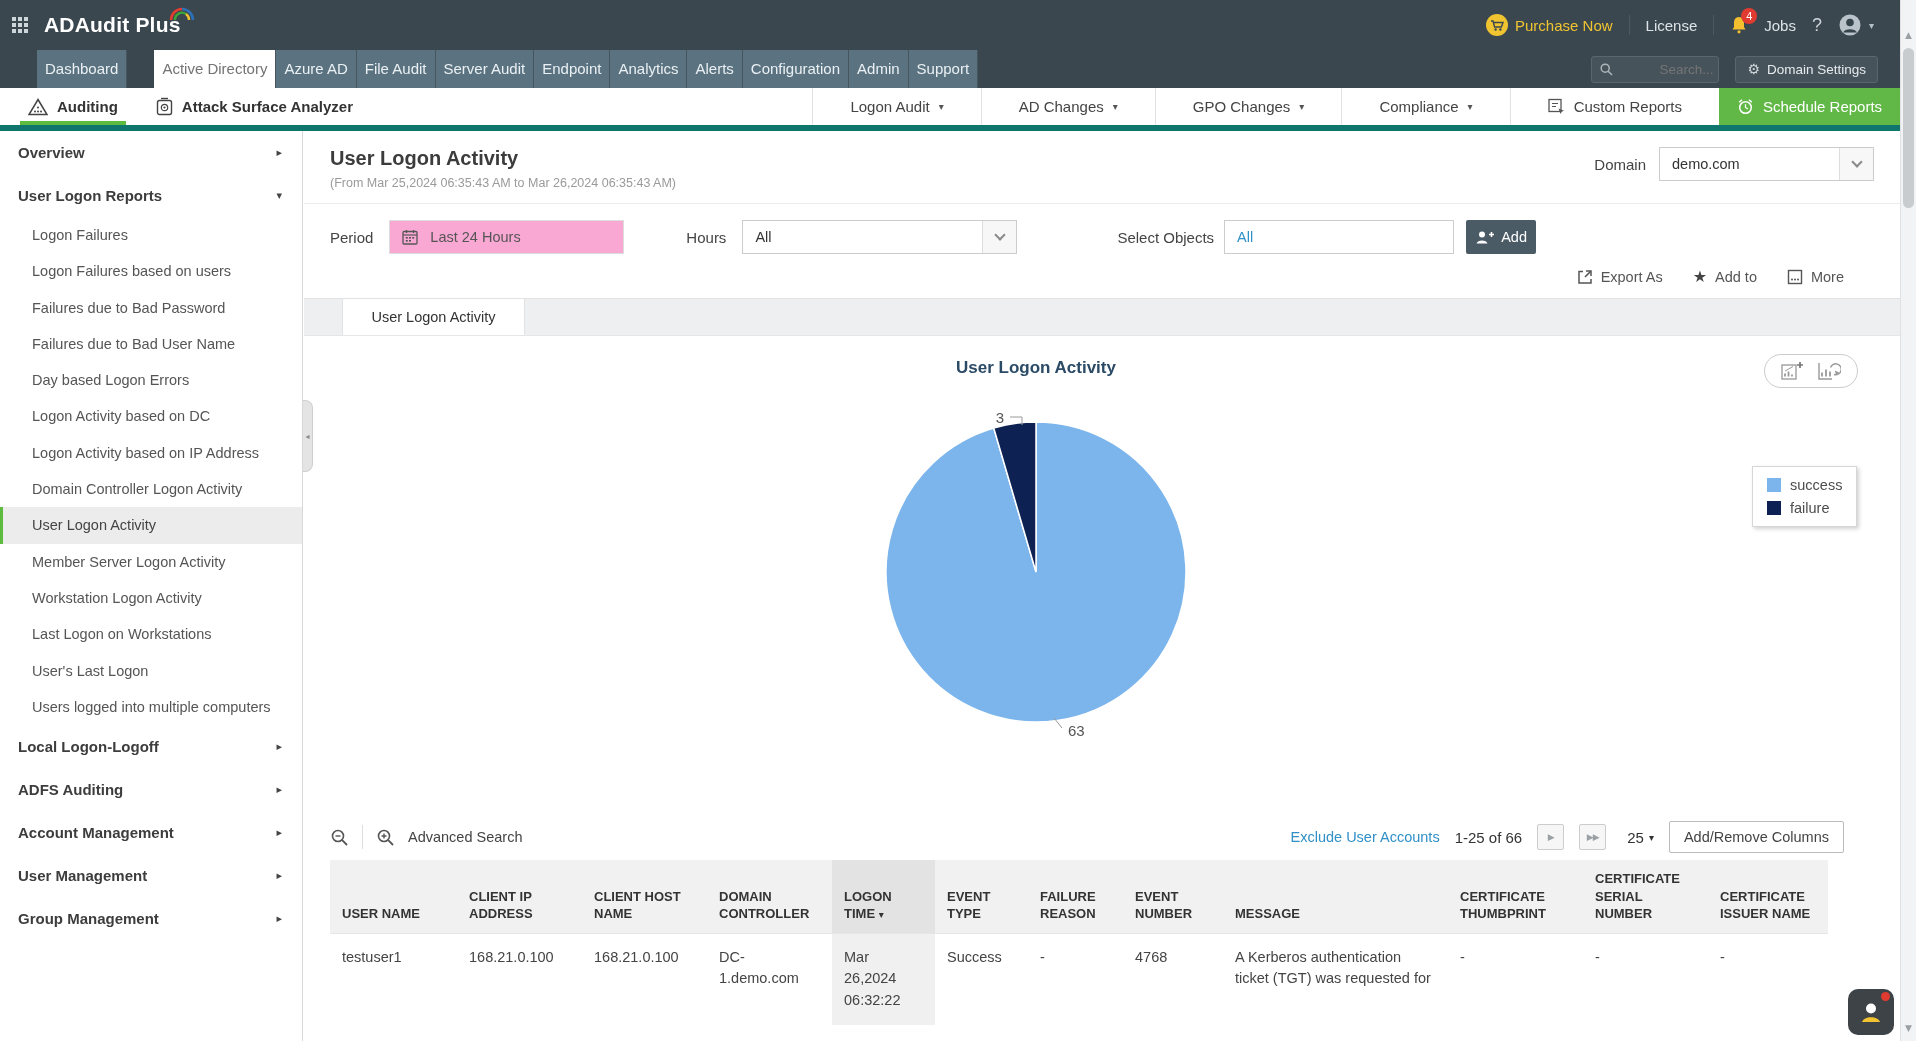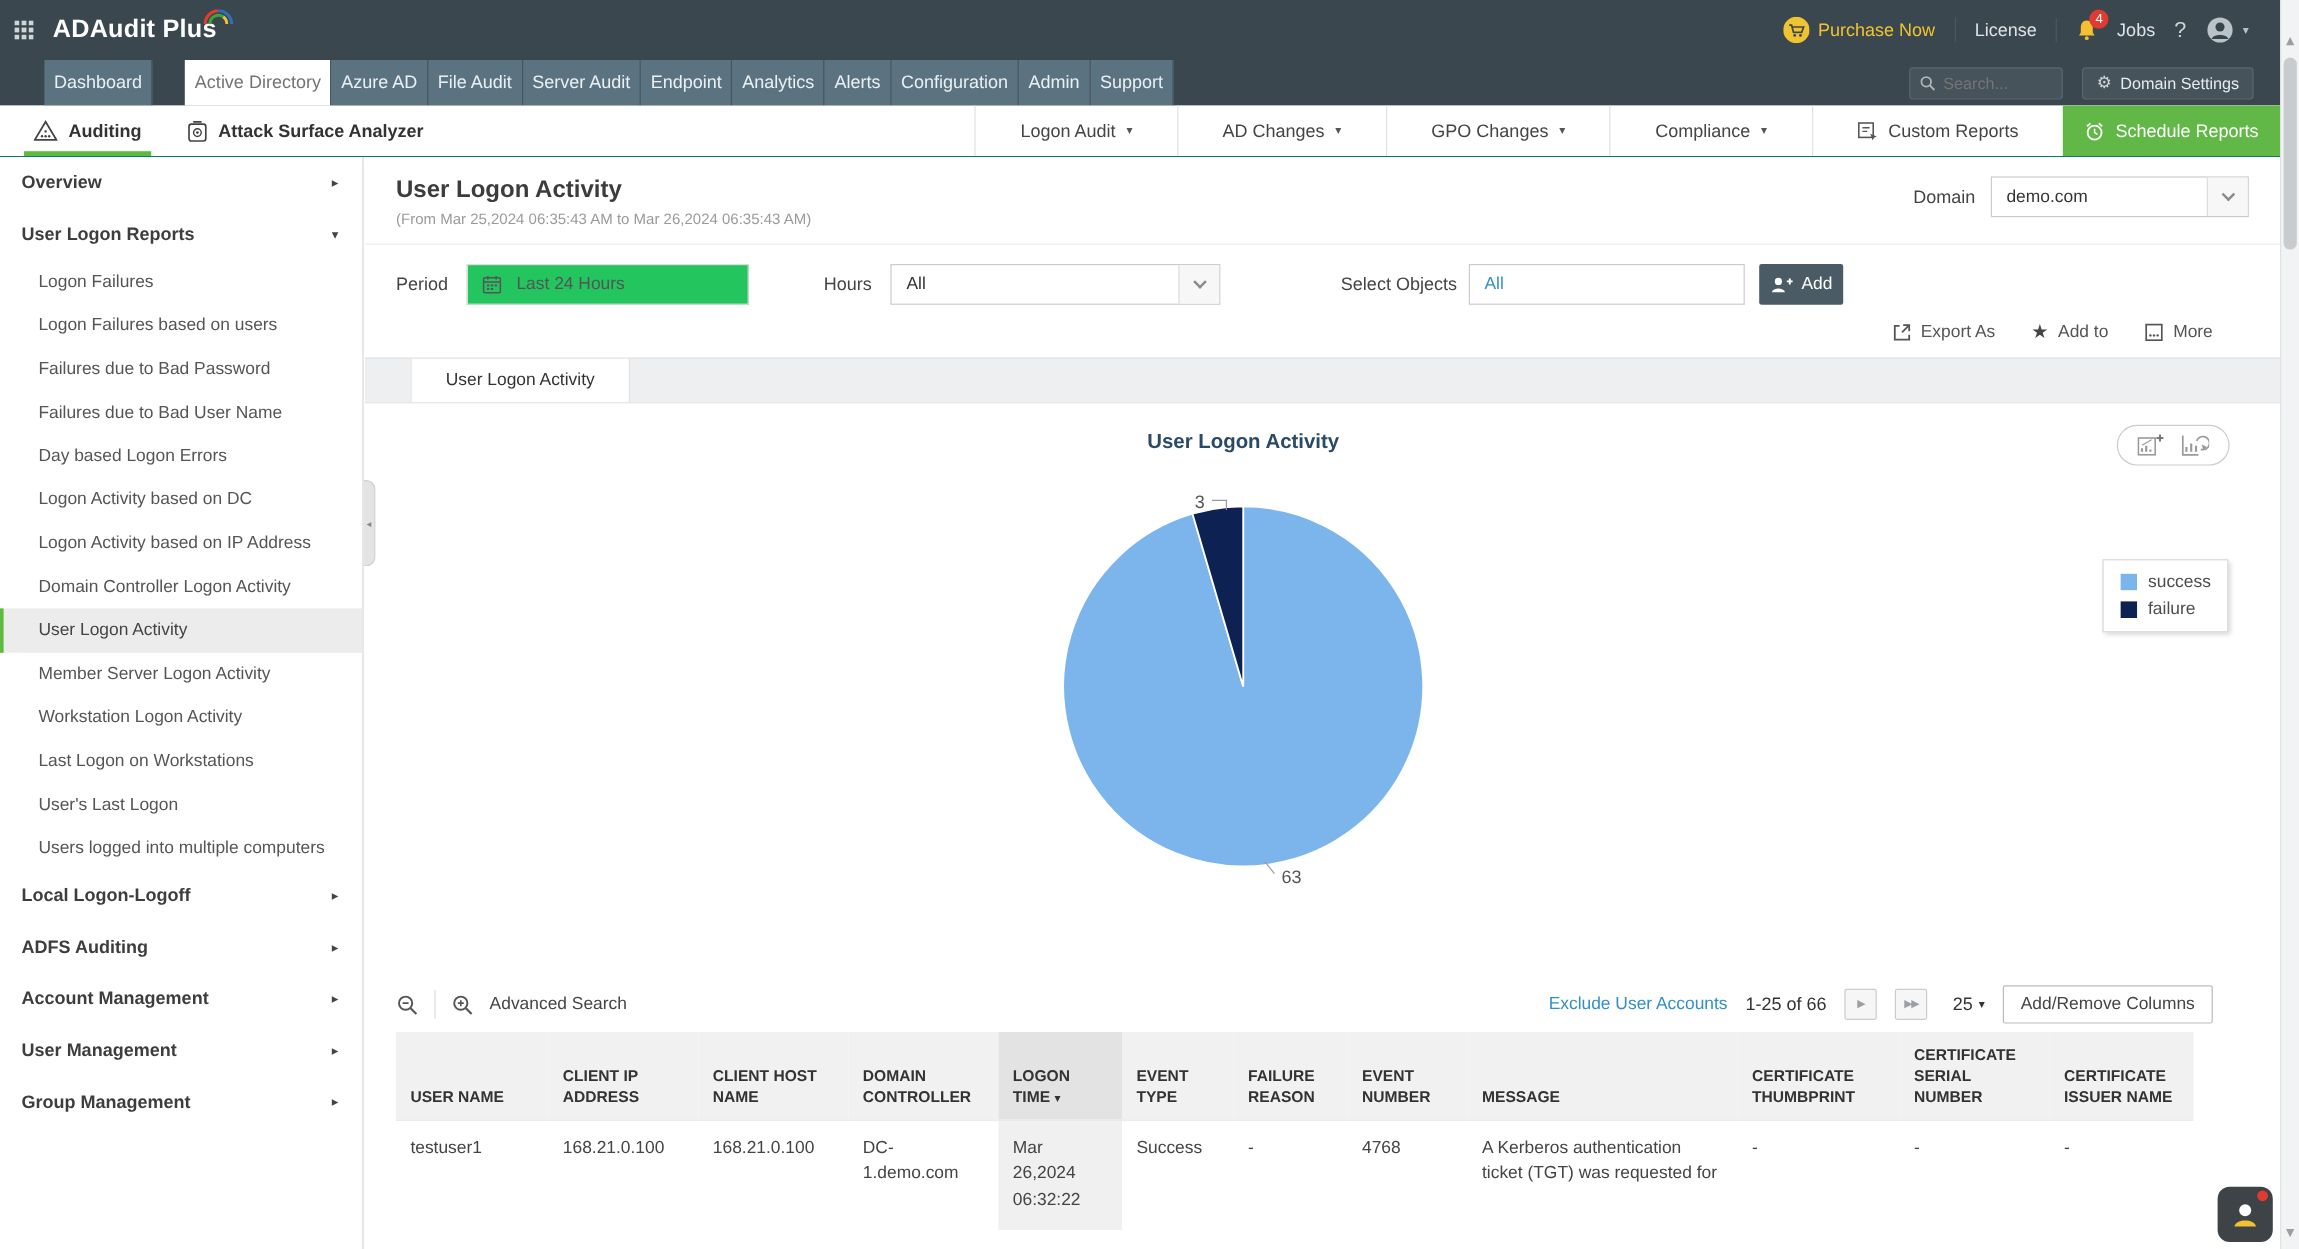--- a/index.html
+++ b/index.html
@@ -30,28 +30,28 @@
   .navrow { position:absolute; left:0; top:50px; width:1900px; height:38px; background:#3a474f;
     display:flex; align-items:flex-end; }
   .tabs { display:flex; margin-left:37px; height:38px; }
   .tab { background:#5b7380; color:#eaf0f3; line-height:38px; padding:0 8px; font-size:15px;
     border-right:1px solid #46555e; cursor:pointer; white-space:nowrap; }
   .tab.active { background:#fff; color:#737373;margin-left:27px; }
   .nav-right { margin-left:auto; display:flex; gap:16px; margin-right:22px; align-items:center; height:38px; }
   .search-box { width:128px; height:27px; background:#46535b; border:1px solid #5a666d;
     border-radius:3px; display:flex; align-items:center; padding:0 8px; gap:6px; }
   .search-box input { background:transparent; border:none; outline:none; color:#5eead4;
-    font-size:13.5px; width:86px; font-family:"Liberation Sans",sans-serif; }
+    font-size:13.5px; width:86px; font-family:"Liberation Sans",sans-serif;margin-left:40px; }
   .domain-settings { height:27px; background:#46535b; border:1px solid #5a666d; border-radius:3px;
     color:#e6ebee; font-size:13.5px; display:flex; align-items:center; padding:0 11px; gap:7px; cursor:pointer; }
   .gear-g { color:#cfd6da; font-size:14px; }
 
   
   .toolbar2 { position:absolute; left:0; top:88px; width:1900px; height:43px; background:#fff;
-    border-bottom:1px solid #0f766e; display:flex; align-items:stretch; }
+    border-bottom:6px solid #0f766e; display:flex; align-items:stretch; }
   .audit-tabs { display:flex; margin-left:28px; gap:38px; }
   .audit-tab { display:flex; align-items:center; gap:9px; font-size:15px; color:#333;
     font-weight:700; position:relative; cursor:pointer; white-space:nowrap; }
   .audit-tab.active::after { content:""; position:absolute; left:-8px; right:-8px; bottom:0;
     height:4px; background:#5dbb3f; }
   .menu-group { margin-left:auto; display:flex; align-items:stretch; }
   .menu-item { display:flex; align-items:center; padding:0 37px; font-size:15px; color:#444;
     border-left:1px solid #e2e2e2; gap:9px; cursor:pointer; white-space:nowrap; }
   .menu-caret { font-size:10px; color:#555; }
   .schedule-btn { width:181px; background:#61b846; color:#fff; display:flex; align-items:center;
@@ -79,21 +79,21 @@
   .sel-box { width:215px; height:34px; border:1px solid #ccc; display:flex; align-items:center;
     justify-content:space-between; font-size:14.5px; color:#333; background:#fff; cursor:pointer; }
   .sel-val { padding-left:12px;text-align:center; }
   .sel-chev { width:34px; height:32px; border-left:1px solid #ddd; background:#f7f7f7;
     display:flex; align-items:center; justify-content:center; }
   .chev { width:8px; height:8px; border-right:2px solid #8a8a8a; border-bottom:2px solid #8a8a8a;
     transform:rotate(45deg); margin-top:-4px; }
 
   .filter-row { display:flex; align-items:center; padding:16px 26px 0; }
   .f-label { font-size:15px; color:#444; white-space:nowrap; }
-  .period-input { width:235px; height:34px; border:1px solid #ddd; background:#22c55e;
+  .period-input { width:235px; height:34px; border:1px solid #ddd; background:#f9a8d4;
     display:flex; align-items:center; margin-left:16px; gap:12px; padding-left:12px;
     font-size:14.5px; color:#555; cursor:pointer; }
   .hours-select { width:275px; margin-left:16px; }
   .hours-lbl { margin-left:62px; }
   .selobj-lbl { margin-left:100px; }
   .selobj-box { width:230px; height:34px; border:1px solid #ccc; display:flex; align-items:center;
     padding-left:12px; color:#3090c7; font-size:14.5px; margin-left:10px; cursor:pointer; }
   .add-btn { margin-left:12px; width:70px; height:34px; background:#4b5b66; color:#fff;
     display:flex; align-items:center; justify-content:center; gap:7px; font-size:14.5px;
     border-radius:2px; cursor:pointer; border:none; }

